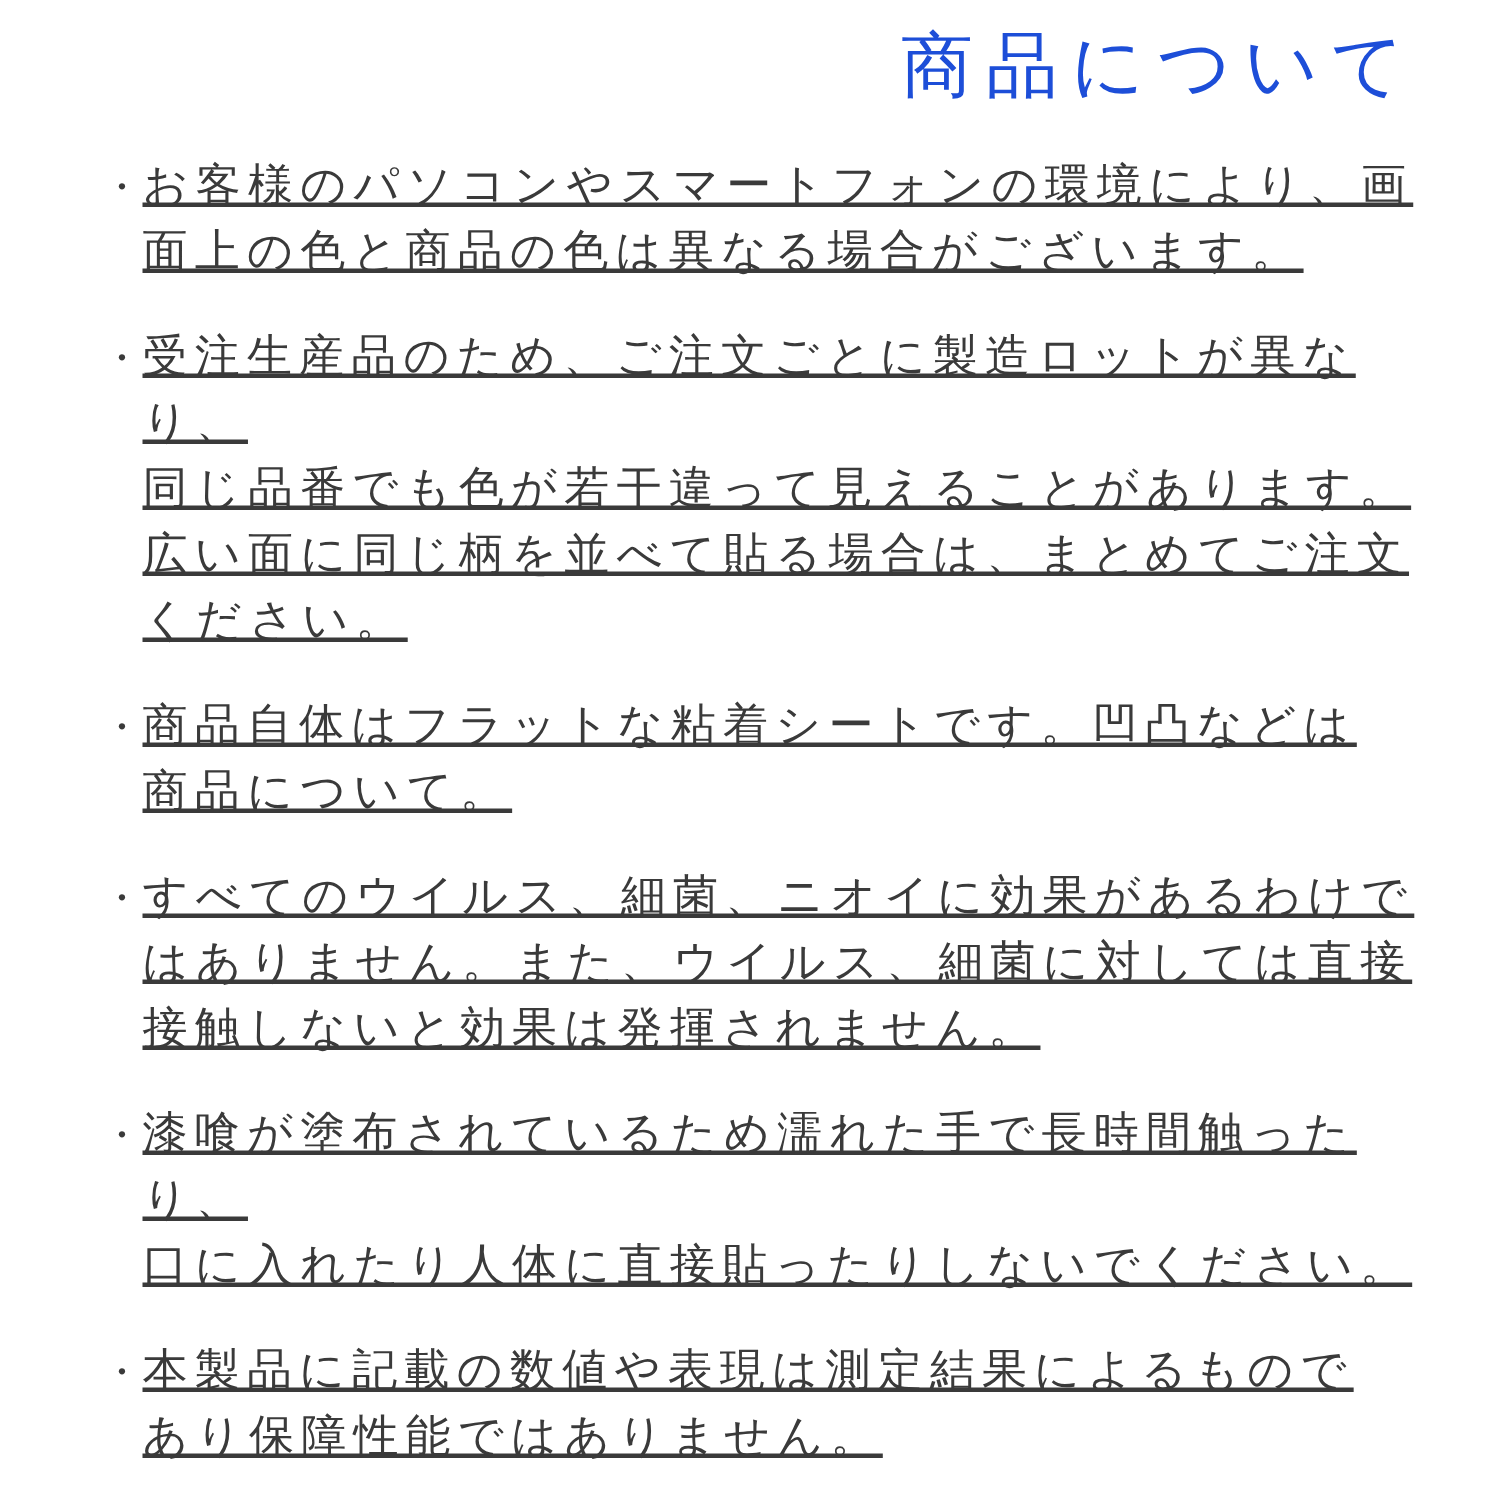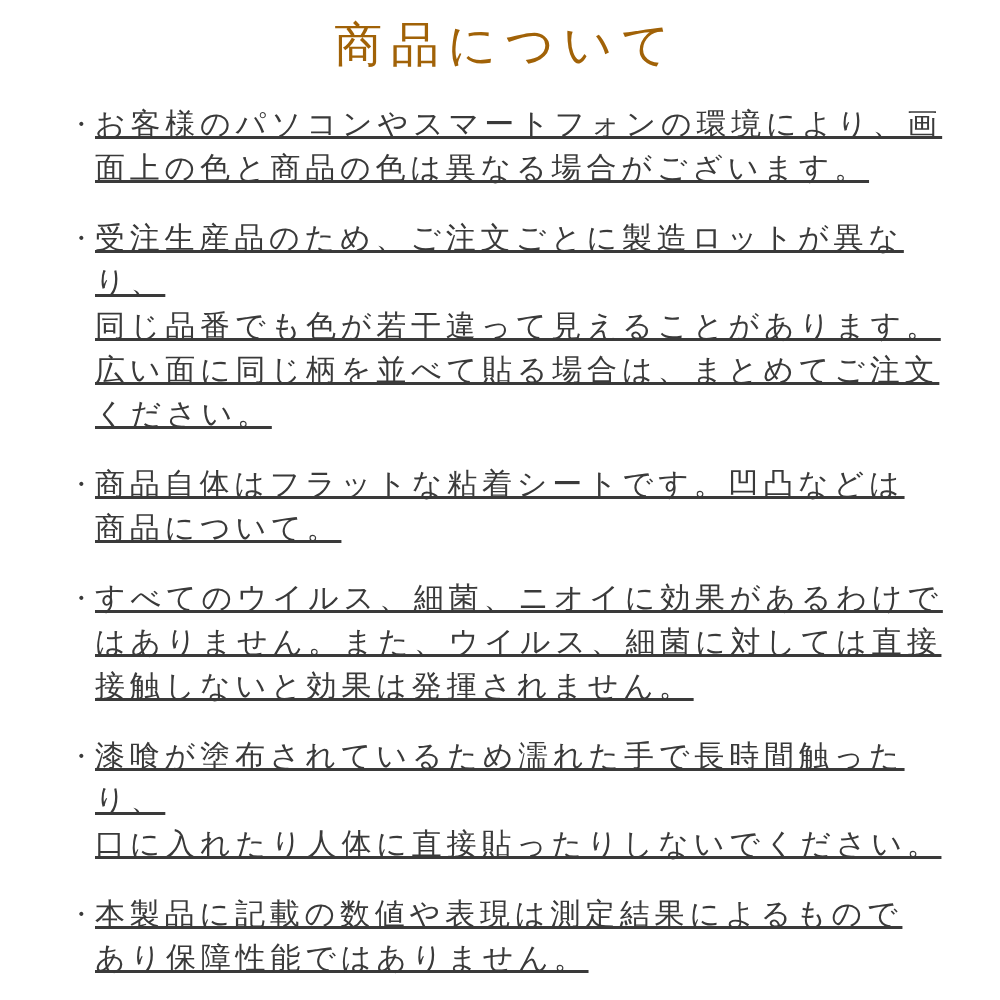--- a/index.html
+++ b/index.html
@@ -14,26 +14,26 @@
     font-family: "Liberation Sans", "DejaVu Sans", sans-serif;
   }
   .page {
     box-sizing: border-box;
     width: 1000px;
     height: 1000px;
     padding: 16px 55px 0 68px;
   }
   .page-title {
     margin: 0;
-    text-align: center;
+    text-align: right;
     font-size: 48px;
     font-weight: 400;
     letter-spacing: 0.18em;
     line-height: 58px;
-    color: #a16207;
+    color: #1d4ed8;
     white-space: nowrap;
   }
   .notes-list {
     list-style: none;
     margin: 28px 0 0 0;
     padding: 0;
   }
   .note-item {
     display: flex;
     align-items: flex-start;

